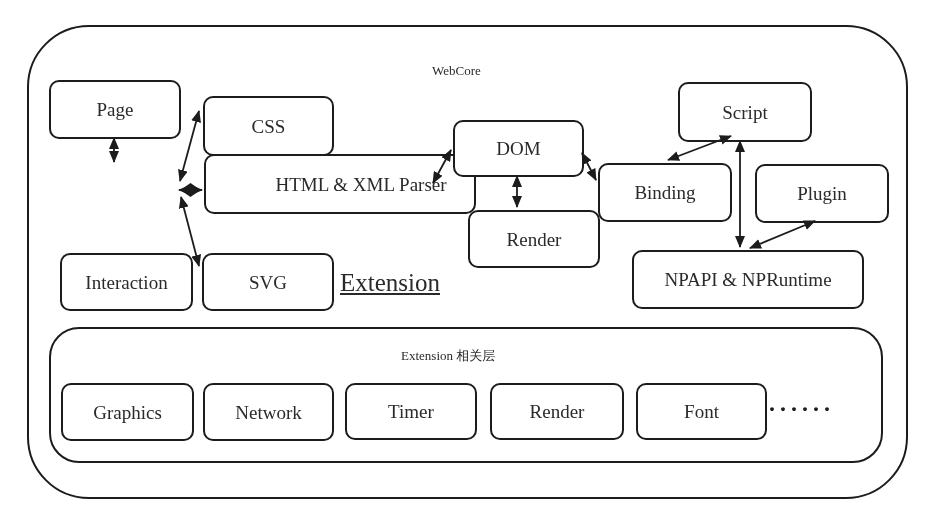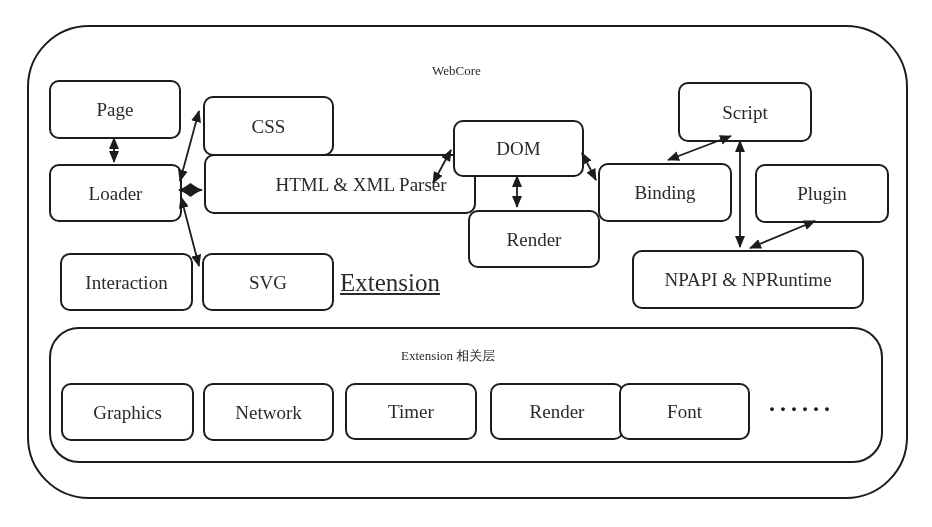--- a/index.html
+++ b/index.html
@@ -39,21 +39,21 @@
   .n-dom{left:453px;top:120px;width:127px;height:53px;}
   .n-render{left:468px;top:210px;width:128px;height:54px;}
   .n-script{left:678px;top:82px;width:130px;height:56px;}
   .n-binding{left:598px;top:163px;width:130px;height:55px;}
   .n-plugin{left:755px;top:164px;width:130px;height:55px;}
   .n-npapi{left:632px;top:250px;width:228px;height:55px;}
   .n-graphics{left:61px;top:383px;width:129px;height:54px;}
   .n-network{left:203px;top:383px;width:127px;height:54px;}
   .n-timer{left:345px;top:383px;width:128px;height:53px;}
   .n-thread{left:490px;top:383px;width:130px;height:53px;}
-  .n-font{left:619px;top:383px;width:127px;height:53px;}
+  .n-font{left:636px;top:383px;width:127px;height:53px;}
   .l-webcore{left:432px;top:64px;}
   .l-extension{left:340px;top:270px;}
   .l-platform{left:401px;top:349px;}
   .l-dots{left:770px;top:383px;width:62px;height:53px;}
   .edges{position:absolute;left:0;top:0;width:932px;height:527px;pointer-events:none;}
   .edges line{stroke:#1c1c1c;stroke-width:1.8;}
   .edges polygon{fill:#1c1c1c;}
 </style>
 </head>
 <body>
@@ -62,21 +62,20 @@
 
   <div class="outer"></div>
   <div class="platform"></div>
 
   <div class="floatlabel l-webcore">WebCore</div>
   <div class="floatlabel ext l-extension">Extension</div>
   <div class="floatlabel l-platform">Extension 相关层</div>
 
   <div class="node n-page">Page</div>
   <div class="node n-css">CSS</div>
-  <div class="node n-loader">Loader</div>
   <div class="node n-parser">HTML &amp; XML Parser</div>
   <div class="node n-interaction">Interaction</div>
   <div class="node n-svg">SVG</div>
   <div class="node n-dom">DOM</div>
   <div class="node n-render">Render</div>
   <div class="node n-script">Script</div>
   <div class="node n-binding">Binding</div>
   <div class="node n-plugin">Plugin</div>
   <div class="node n-npapi">NPAPI &amp; NPRuntime</div>
 

